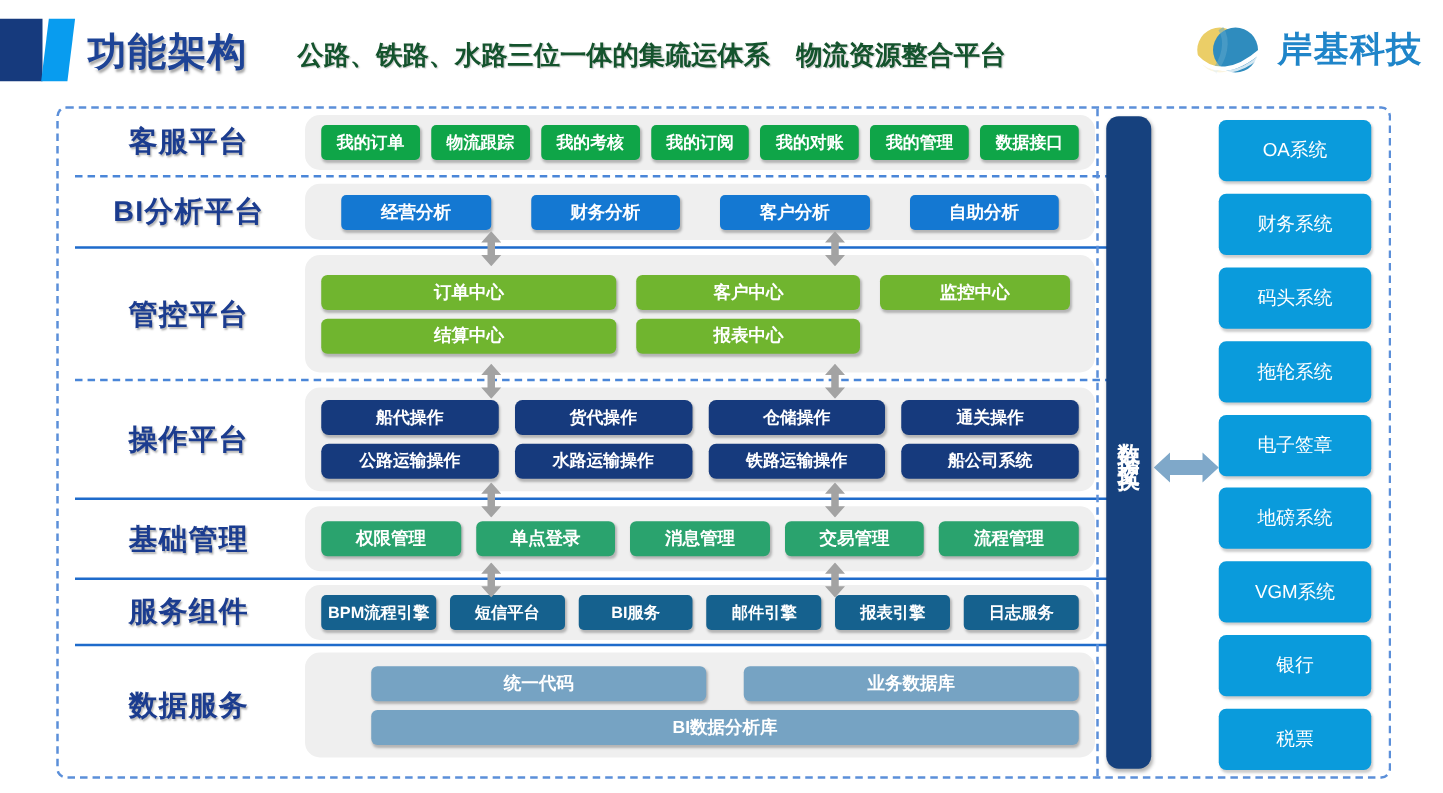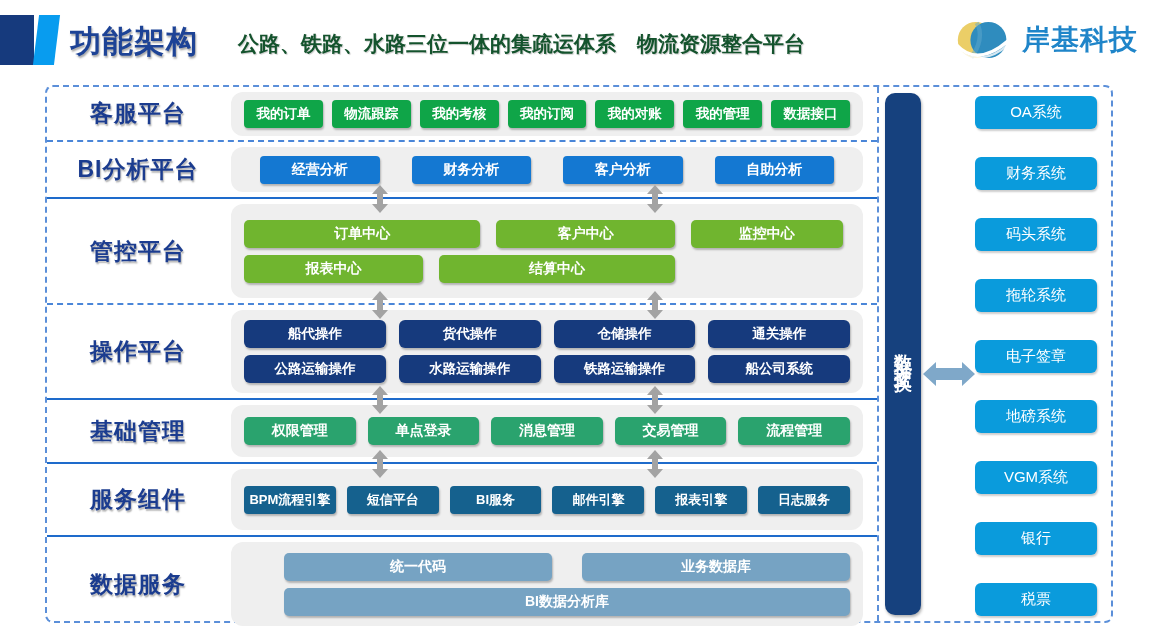--- a/index.html
+++ b/index.html
@@ -14,28 +14,28 @@
                 color:#1D4396; text-shadow:1px 2px 2px rgba(0,0,0,0.35); letter-spacing:1px; }
   .page-subtitle { position:absolute; left:238px; top:30px; font-size:21px; font-weight:bold;
                    color:#14532d; text-shadow:1px 1px 1px rgba(0,0,0,0.2); }
   .logo { position:absolute; left:956px; top:12px; width:198px; height:56px; display:flex; align-items:center; }
   .logo svg { width:54px; height:54px; }
   .logo-text { font-size:28px; font-weight:bold; color:#1F85C9; margin-left:12px; letter-spacing:1px; }
 
   
   .board { position:absolute; left:45px; top:85px; width:1068px; height:538px;
            border:2px dashed #5B8FD9; border-radius:8px; }
-  .left-region { position:absolute; left:0; top:0; width:830px; height:534px; }
+  .left-region { position:absolute; left:13px; top:0; width:830px; height:534px; }
   .right-region { position:absolute; left:830px; top:0; width:234px; height:534px;
                   border-left:2px dashed #5B8FD9; }
 
   
   .row { display:flex; align-items:center; width:100%; }
   .row1{height:55px} .row2{height:57px} .row3{height:106px} .row4{height:95px}
-  .row5{height:64px} .row6{height:73px} .row7{height:94px}
+  .row5{height:64px} .row6{height:53px} .row7{height:94px}
   .sep-dash { border-bottom:2px dashed #4A86D8; }
   .sep-solid { border-bottom:2px solid #1E6BCB; }
   .row-label { width:182px; text-align:center; font-size:23px; font-weight:bold; color:#1B3C8F;
                text-shadow:1px 1.5px 1.5px rgba(0,0,0,0.3); letter-spacing:1px; }
   .track { flex:1; height:calc(100% - 10px); margin:5px 14px 5px 2px; background:#EFEFEF;
            border-radius:12px; padding:22px 13px; display:flex; flex-direction:column;
            justify-content:center; gap:7px; }
   .btn-line { display:flex; gap:9px; flex:1; align-items:stretch; }
   .btn { flex:1; display:flex; align-items:center; justify-content:center; color:#fff;
          font-size:14px; font-weight:bold; border-radius:4px;
@@ -64,21 +64,21 @@
 
   
   .exchange-bar { position:absolute; left:6px; top:6px; width:36px; height:522px;
                   background:#16417E; border-radius:10px; color:#fff; display:flex;
                   align-items:center; justify-content:center; writing-mode:vertical-rl;
                   text-orientation:upright; font-size:18px; font-weight:bold; letter-spacing:7px;
                   box-shadow:1px 2px 3px rgba(0,0,0,0.3); }
   .harrow { position:absolute; left:44px; top:271px; width:52px; height:32px; }
   .sys-col { position:absolute; left:96px; top:9px; width:122px; height:520px;
              display:flex; flex-direction:column; justify-content:space-between; }
-  .sys-btn { height:33px; background:#0A9BDC; border-radius:6px; color:#fff; font-size:15px;
+  .sys-btn { height:49px; background:#0A9BDC; border-radius:6px; color:#fff; font-size:15px;
              display:flex; align-items:center; justify-content:center;
              box-shadow:1px 2px 2px rgba(0,0,0,0.2); }
 </style>
 </head>
 <body>
 
 <div class="stage">
 
   <div class="deco-navy"></div>
   <div class="deco-blue"></div>
@@ -128,22 +128,22 @@
 
       <div class="row row3 sep-dash r3">
         <div class="row-label">管控平台</div>
         <div class="track">
           <div class="btn-line">
             <div class="btn w39">订单中心</div>
             <div class="btn w30">客户中心</div>
             <div class="btn w25">监控中心</div>
           </div>
           <div class="btn-line">
+            <div class="btn w39">结算中心</div>
             <div class="btn w30">报表中心</div>
-            <div class="btn w39">结算中心</div>
           </div>
         </div>
       </div>
 
       <div class="row row4 sep-solid r4">
         <div class="row-label">操作平台</div>
         <div class="track">
           <div class="btn-line">
             <div class="btn">船代操作</div>
             <div class="btn">货代操作</div>

